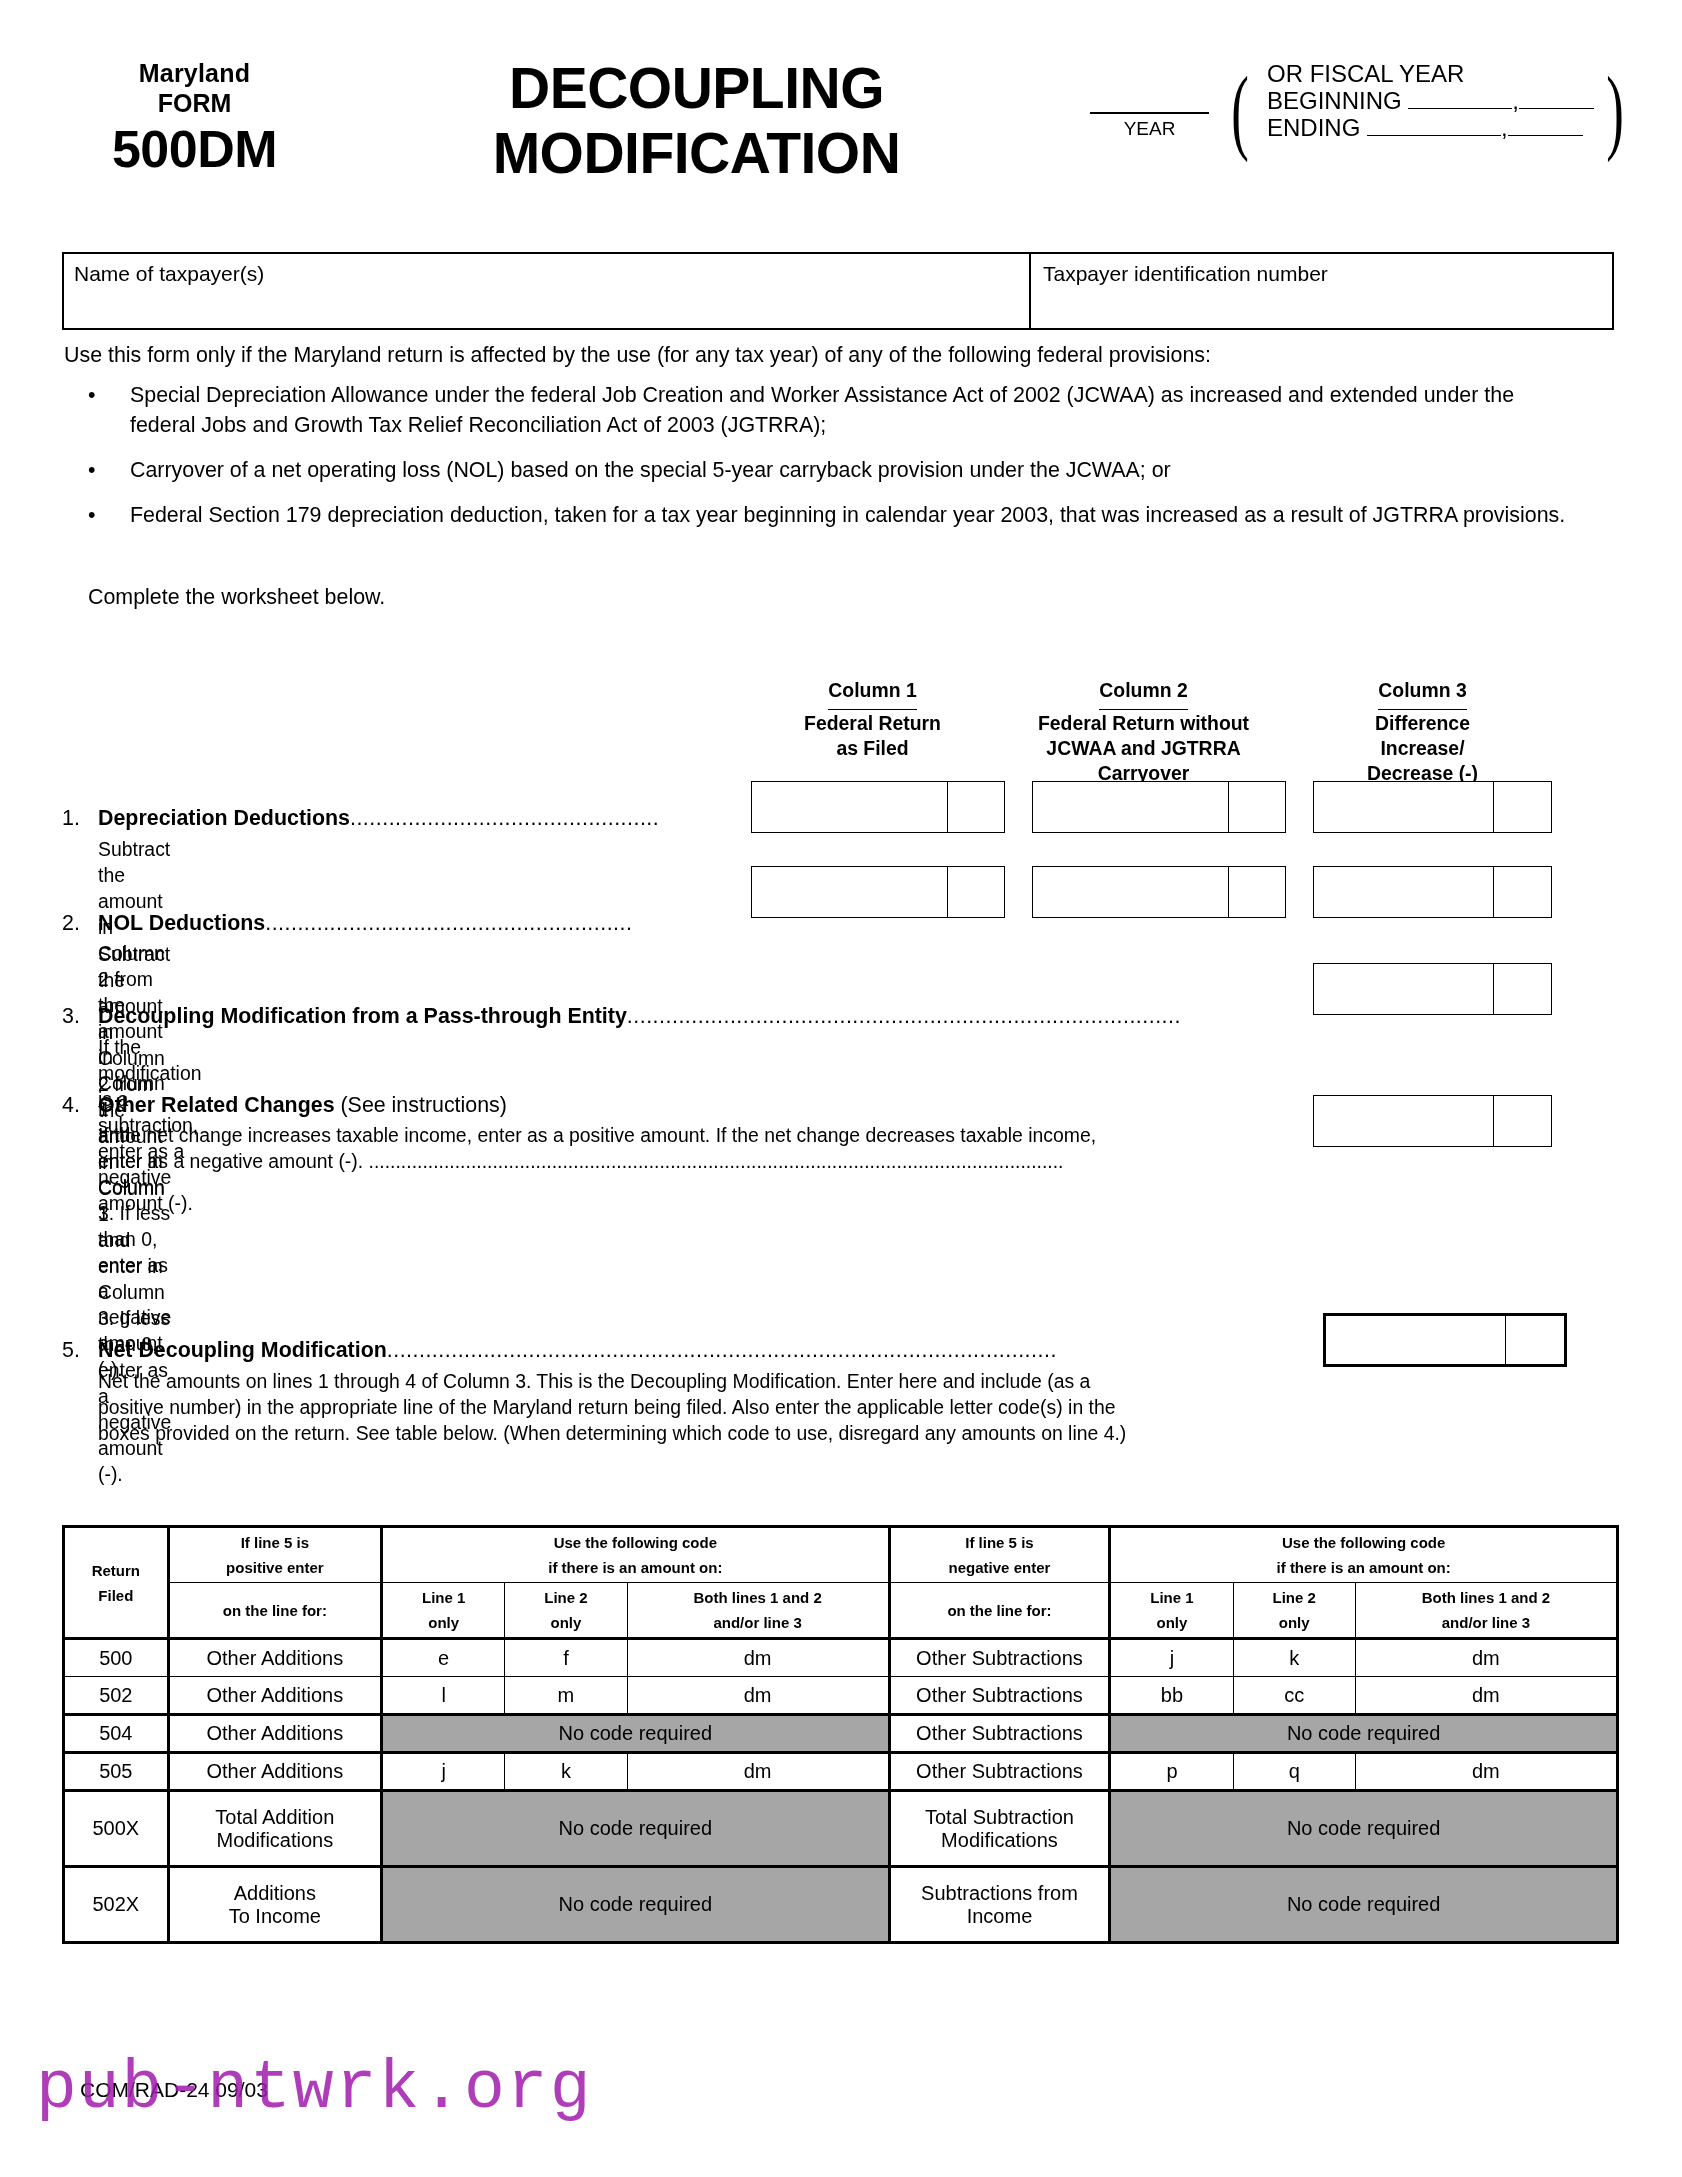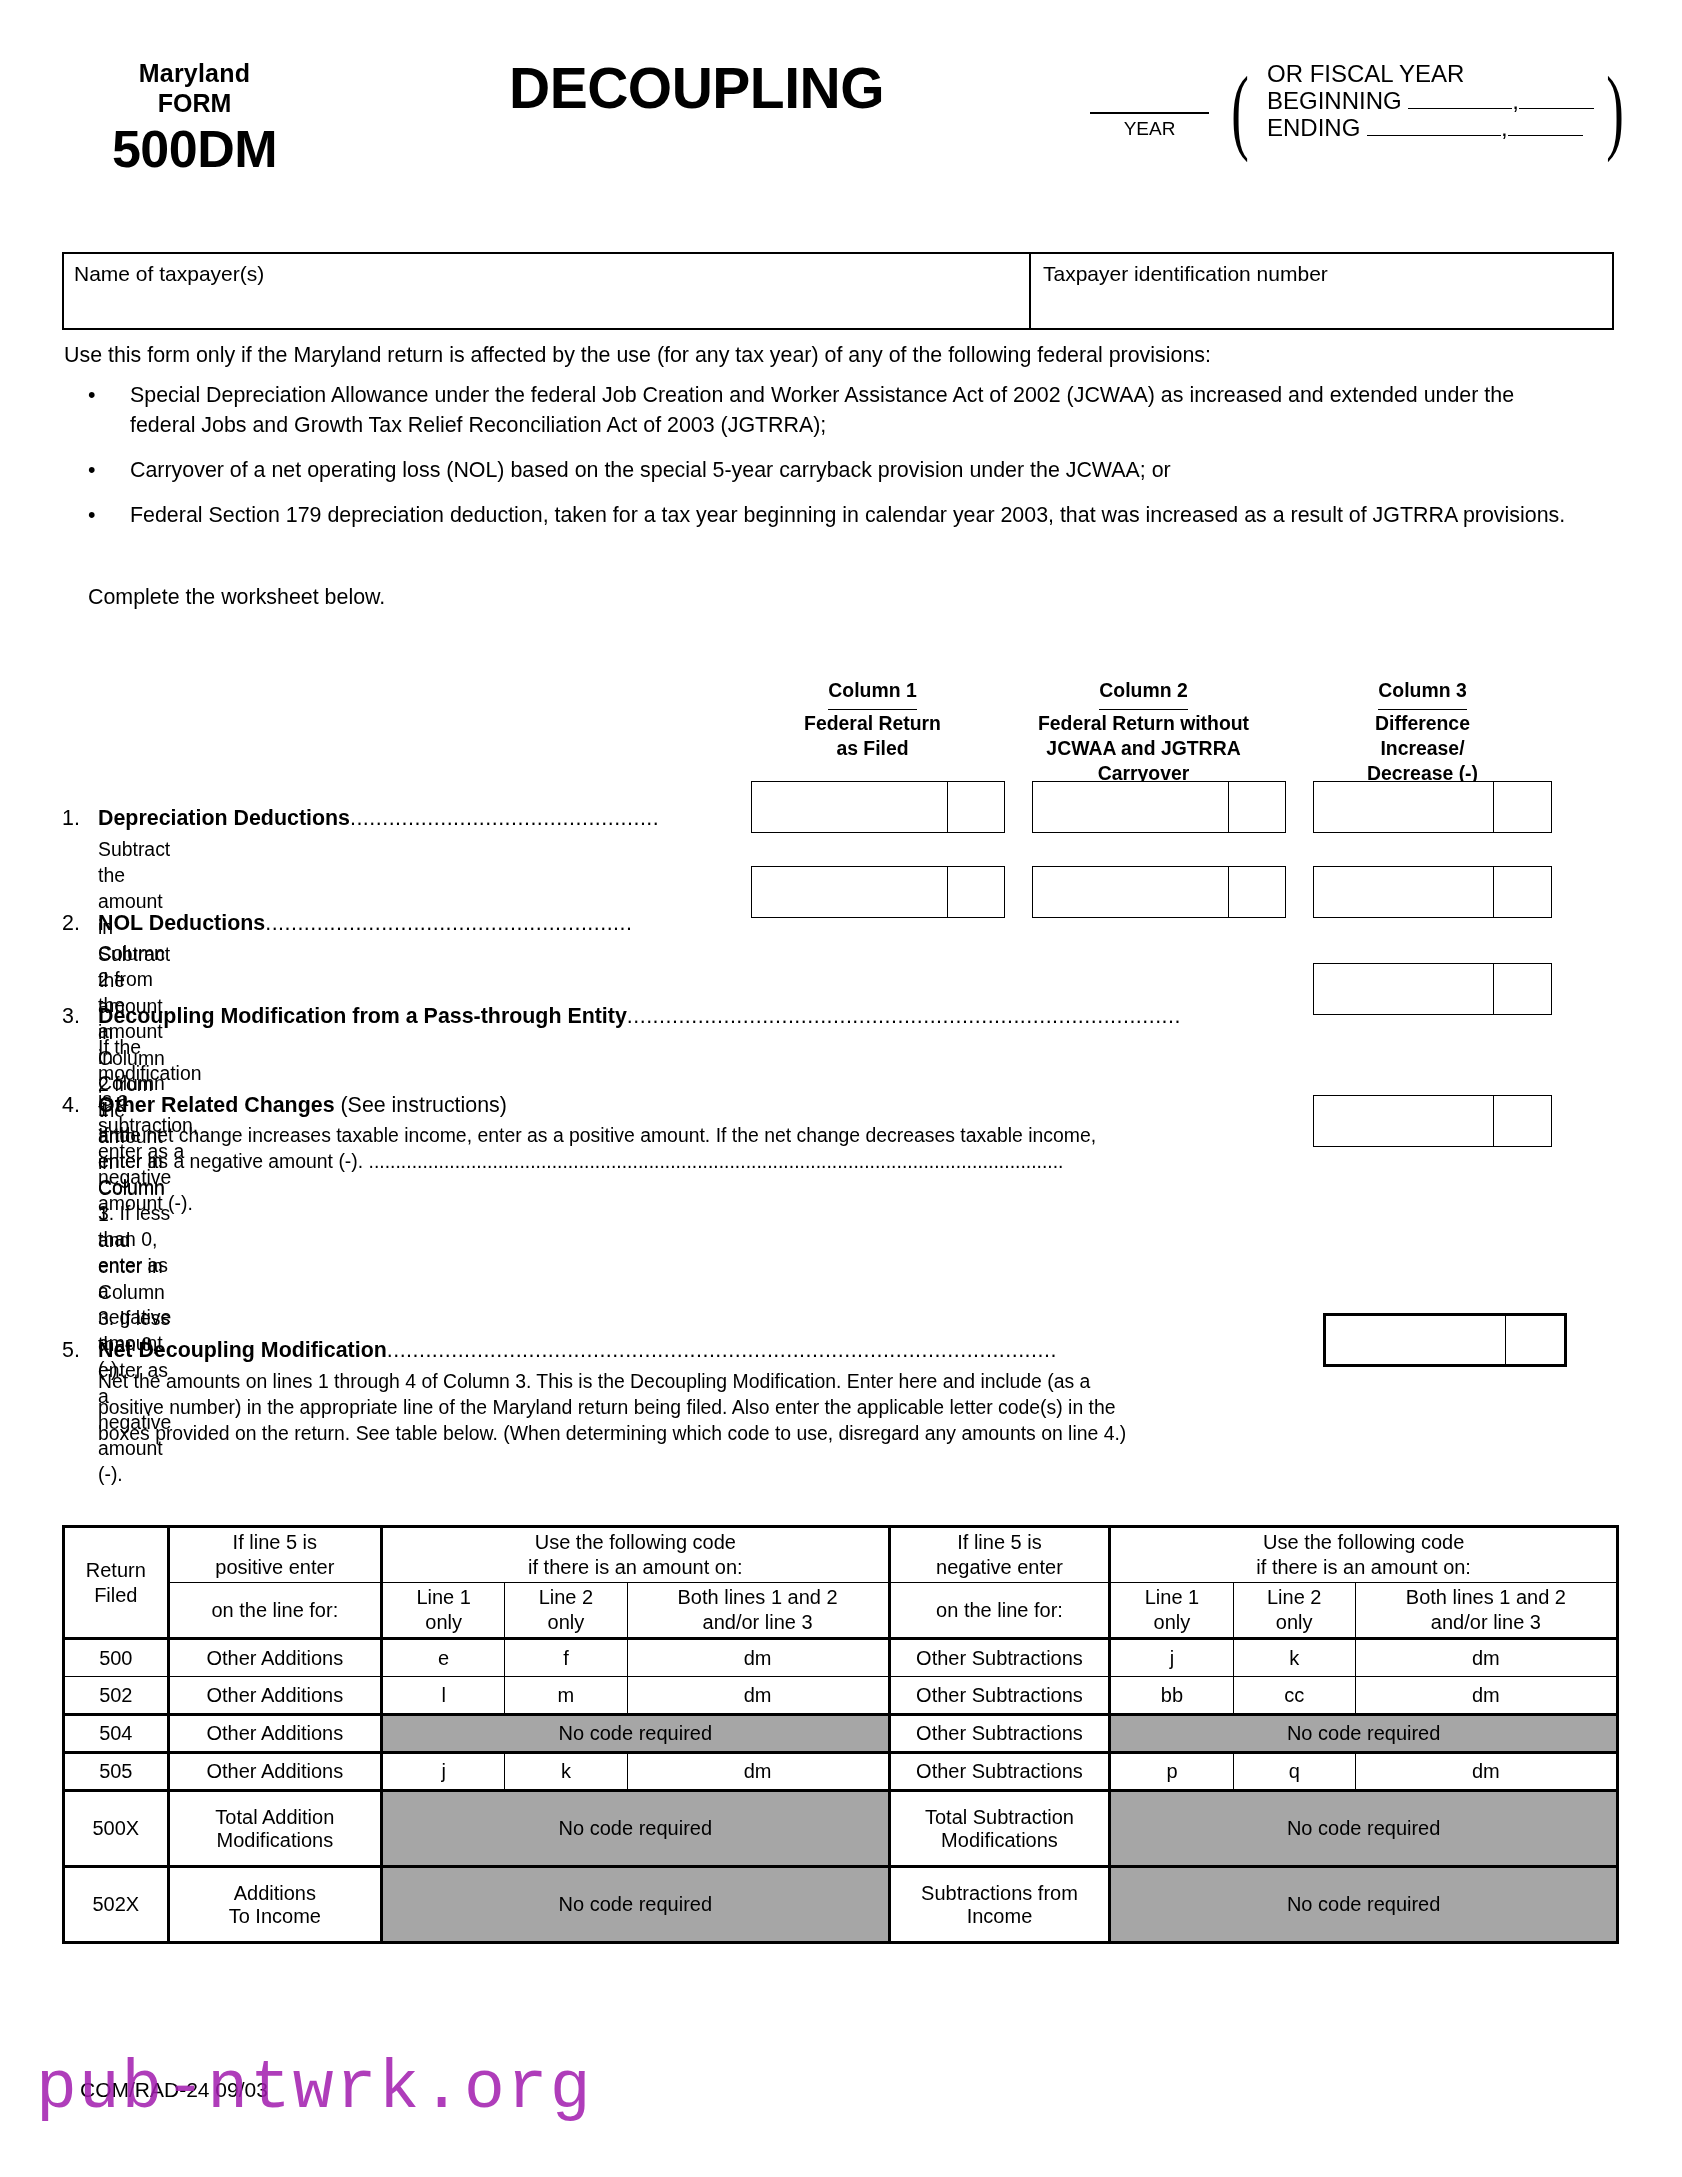--- a/index.html
+++ b/index.html
@@ -249,23 +249,23 @@
   }
   .codetable td, .codetable th {
     border: 1.5px solid #000;
     text-align: center;
     vertical-align: middle;
     padding: 2px 3px;
     background: #fff;
     font-weight: normal;
   }
   .codetable th {
-    font-weight: normal;
+    font-weight: bold;
     line-height: 25px;
-    font-size: 20px;
+    font-size: 15px;
   }
   .codetable .outer-l { border-left: 3px solid #000; }
   .codetable .outer-r { border-right: 3px solid #000; }
   .codetable .thick-l { border-left: 3px solid #000; }
   .codetable .thick-t { border-top: 3px solid #000; }
   .codetable .thick-b { border-bottom: 3px solid #000; }
   .codetable .gray { background: #a6a6a6; }
   .codetable .rowh { height: 38px; }
   .codetable .rowh2 { height: 76px; }
 
@@ -297,20 +297,21 @@
   <div class="header">
 
     <div class="form-id">
       <div class="md">Maryland</div>
       <div class="fm">FORM</div>
       <div class="num">500DM</div>
     </div>
 
     <div class="form-title">
       <div>DECOUPLING</div>
+      <div>MODIFICATION</div>
     </div>
 
     <div class="year-block">
       <div class="year-line"></div>
       <div class="year-label">YEAR</div>
       <div class="paren paren-l">(</div>
       <div class="paren paren-r">)</div>
       <div class="fy-lines">
         <div>OR FISCAL YEAR</div>
         <div>

